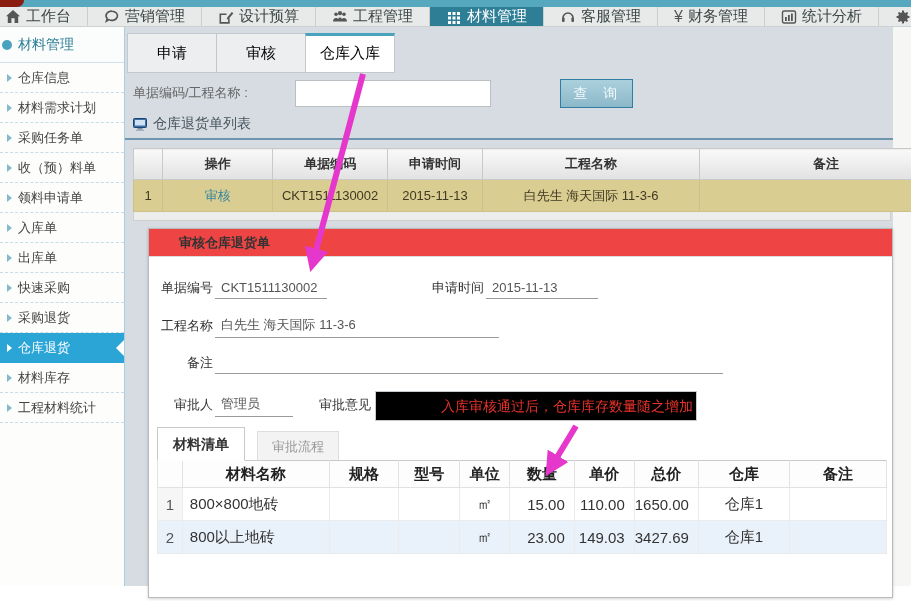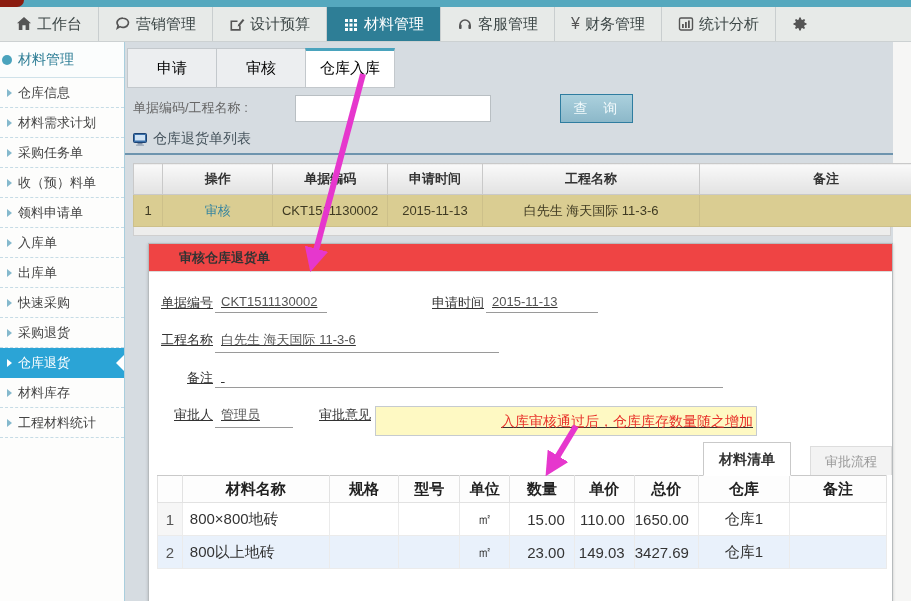--- a/index.html
+++ b/index.html
@@ -5,21 +5,21 @@
   * { margin:0; padding:0; box-sizing:border-box; }
   html,body { width:911px; height:601px; overflow:hidden; background:#fff; }
   body { font-family:"Liberation Sans","DejaVu Sans",sans-serif; color:#333; }
   .app { position:relative; width:911px; height:601px; }
 
   
   .topstrip { height:7px; background:#55a8be; position:relative; }
   .topstrip .corner { position:absolute; left:0; top:0; width:24px; height:7px; background:#8b1c10; border-radius:0 0 10px 0; }
 
   
-  .navbar { height:35px; background:#e7eae8; display:flex; align-items:stretch; border-bottom:1px solid #ccd1d2; overflow:hidden; }
+  .navbar { height:20px; background:#e7eae8; display:flex; align-items:stretch; border-bottom:1px solid #ccd1d2; overflow:hidden;justify-content:flex-end; }
   .nav-item { display:flex; align-items:center; gap:5px; padding:0 16px; border-right:1px solid #c9cecf; color:#3d4747; font-size:15px; white-space:nowrap; cursor:pointer; }
   .nav-item svg { width:16px; height:16px; flex:0 0 auto; }
   .nav-item .glyph { font-size:16px; color:#555; }
   .nav-item.active { background:#2e7e96; color:#fff; }
   .nav-item.active svg { fill:#fff; }
   .nav-item.partial { border-right:none; padding-right:0; }
 
   .body-row { display:flex; height:559px; }
 
   
@@ -54,32 +54,32 @@
   .table1 th { background:linear-gradient(#f9f9f9,#e2e2e2); border:1px solid #c9c9c9; height:31px; font-weight:bold; color:#333; }
   .table1 td { border:1px solid #cdc08a; height:32px; text-align:center; background:#dacd92; color:#3f3a22; }
   .table1 td.link { color:#35849f; cursor:pointer; }
   .t1-foot { margin-left:8px; width:758px; height:9px; background:#ededec; border:1px solid #cfcfcf; border-top:none; }
 
   
   .panel { position:relative; margin:7px 0 0 23px; width:745px; height:370px; background:#fff; border:1px solid #b7bbbd; box-shadow:0 1px 3px rgba(0,0,0,.18); overflow:hidden; }
   .panel-header { height:28px; line-height:28px; background:#ef4444; border-bottom:1px solid #dcdcda; font-weight:bold; font-size:13px; color:#333; padding-left:30px; }
 
   .form { padding:22px 0 0 10px; font-size:13px; }
-  .frow { display:flex; align-items:flex-start; margin-bottom:16px;text-decoration:underline; }
+  .frow { display:flex; align-items:center; margin-bottom:16px; }
   .flabel { width:54px; text-align:right; color:#333; flex:0 0 auto; padding-bottom:3px; }
   .uval { border-bottom:1px solid #9a9a9a; padding:0 2px 3px 6px; margin-left:2px; color:#555; white-space:nowrap; }
   .w110 { width:112px; } .w280 { width:284px; } .w505 { width:508px; } .w75 { width:78px; }
   .sp105 { margin-left:103px; }
-  .opinion-box { margin-left:4px; width:382px; height:30px; border:1px solid #c6cbd0; background:#fef9c3; }
+  .opinion-box { margin-left:4px; width:322px; height:30px; border:1px solid #c6cbd0; background:#000000; }
   .red-note { color:#e8312a; font-size:14px; line-height:28px; text-align:right; padding-right:3px; white-space:nowrap; overflow:hidden; }
 
-  .dtabs { display:flex; align-items:flex-end; margin:2px 0 0 8px; position:relative; z-index:2;justify-content:flex-end; }
+  .dtabs { display:flex; align-items:flex-end; margin:2px 0 0 8px; position:relative; z-index:2; }
   .dtab { cursor:pointer; }
   .dtab.active { background:#fff; border:1px solid #c9c9c9; border-bottom:1px solid #fff; font-weight:bold; font-size:14px; color:#333; padding:8px 15px 6px; margin-bottom:-1px; }
-  .dtab.inactive { background:#f3f3f3; border:1px solid #ddd; border-bottom:none; color:#999; font-size:13px; padding:6px 14px 4px; margin-left:19px; }
+  .dtab.inactive { background:#f3f3f3; border:1px solid #ddd; border-bottom:none; color:#999; font-size:13px; padding:6px 14px 4px; margin-left:12px; }
 
   .table2 { margin-left:8px; width:730px; font-size:15px; position:relative; z-index:1;padding-left:39px; }
   .table2 th { background:#fdfdfd; border:1px solid #e2e2e2; border-top:1px solid #c9c9c9; height:27px; font-weight:bold; color:#222; }
   .table2 td { border:1px solid #ebebeb; height:33px; color:#333; }
   .table2 tr.alt td { background:#e9f1fb; }
   .table2 td.num-cell { background:#f6f6f6; text-align:center; color:#555; }
   .table2 tr.alt td.num-cell { background:#e9f1fb; }
   .cell-left { text-align:left; padding-left:7px; }
   .cell-right { text-align:right; padding-right:9px; }
   .cell-center { text-align:center; }
@@ -106,20 +106,29 @@
       <svg viewBox="0 0 16 16" fill="none" stroke="#555" stroke-width="1.6">
           <path d="M8 2.2a5.4 4.6 0 1 1-3 8.4l-2.6 1.6.8-2.6A5.4 4.6 0 0 1 8 2.2z"></path>
         </svg>
       <span>营销管理</span>
     </div>
     <div class="nav-item">
       <svg viewBox="0 0 16 16" fill="#555">
           <path d="M1.5 4.5h7v1.6h-5.4v7h7V9.5h1.6v5.2H1.5zM9.2 8.5 13.8 2.9 15.4 4.2 10.8 9.8 8.7 10.5z"></path>
         </svg>
       <span>设计预算</span>
+    </div>
+    <div class="nav-item">
+      <svg viewBox="0 0 16 16" fill="#555">
+          <circle cx="4" cy="5.2" r="1.8"></circle>
+          <circle cx="12" cy="5.2" r="1.8"></circle>
+          <circle cx="8" cy="4.2" r="2.1"></circle>
+          <path d="M1 12.5c0-2 1.4-3.4 3-3.4 1 0 1.6.4 2 .8.5-.9 1.2-1.5 2-1.5s1.5.6 2 1.5c.4-.4 1-.8 2-.8 1.6 0 3 1.4 3 3.4z"></path>
+        </svg>
+      <span>工程管理</span>
     </div>
     <div class="nav-item active">
       <svg viewBox="0 0 16 16" fill="#fff">
           <path d="M2 3h3v3H2zM6.5 3h3v3h-3zM11 3h3v3h-3zM2 7.5h3v3H2zM6.5 7.5h3v3h-3zM11 7.5h3v3h-3zM2 12h3v3H2zM6.5 12h3v3h-3zM11 12h3v3h-3z"></path>
         </svg>
       <span>材料管理</span>
     </div>
     <div class="nav-item">
       <svg viewBox="0 0 16 16" fill="none" stroke="#555" stroke-width="1.6">
           <path d="M3 9a5 5 0 0 1 10 0"></path>

